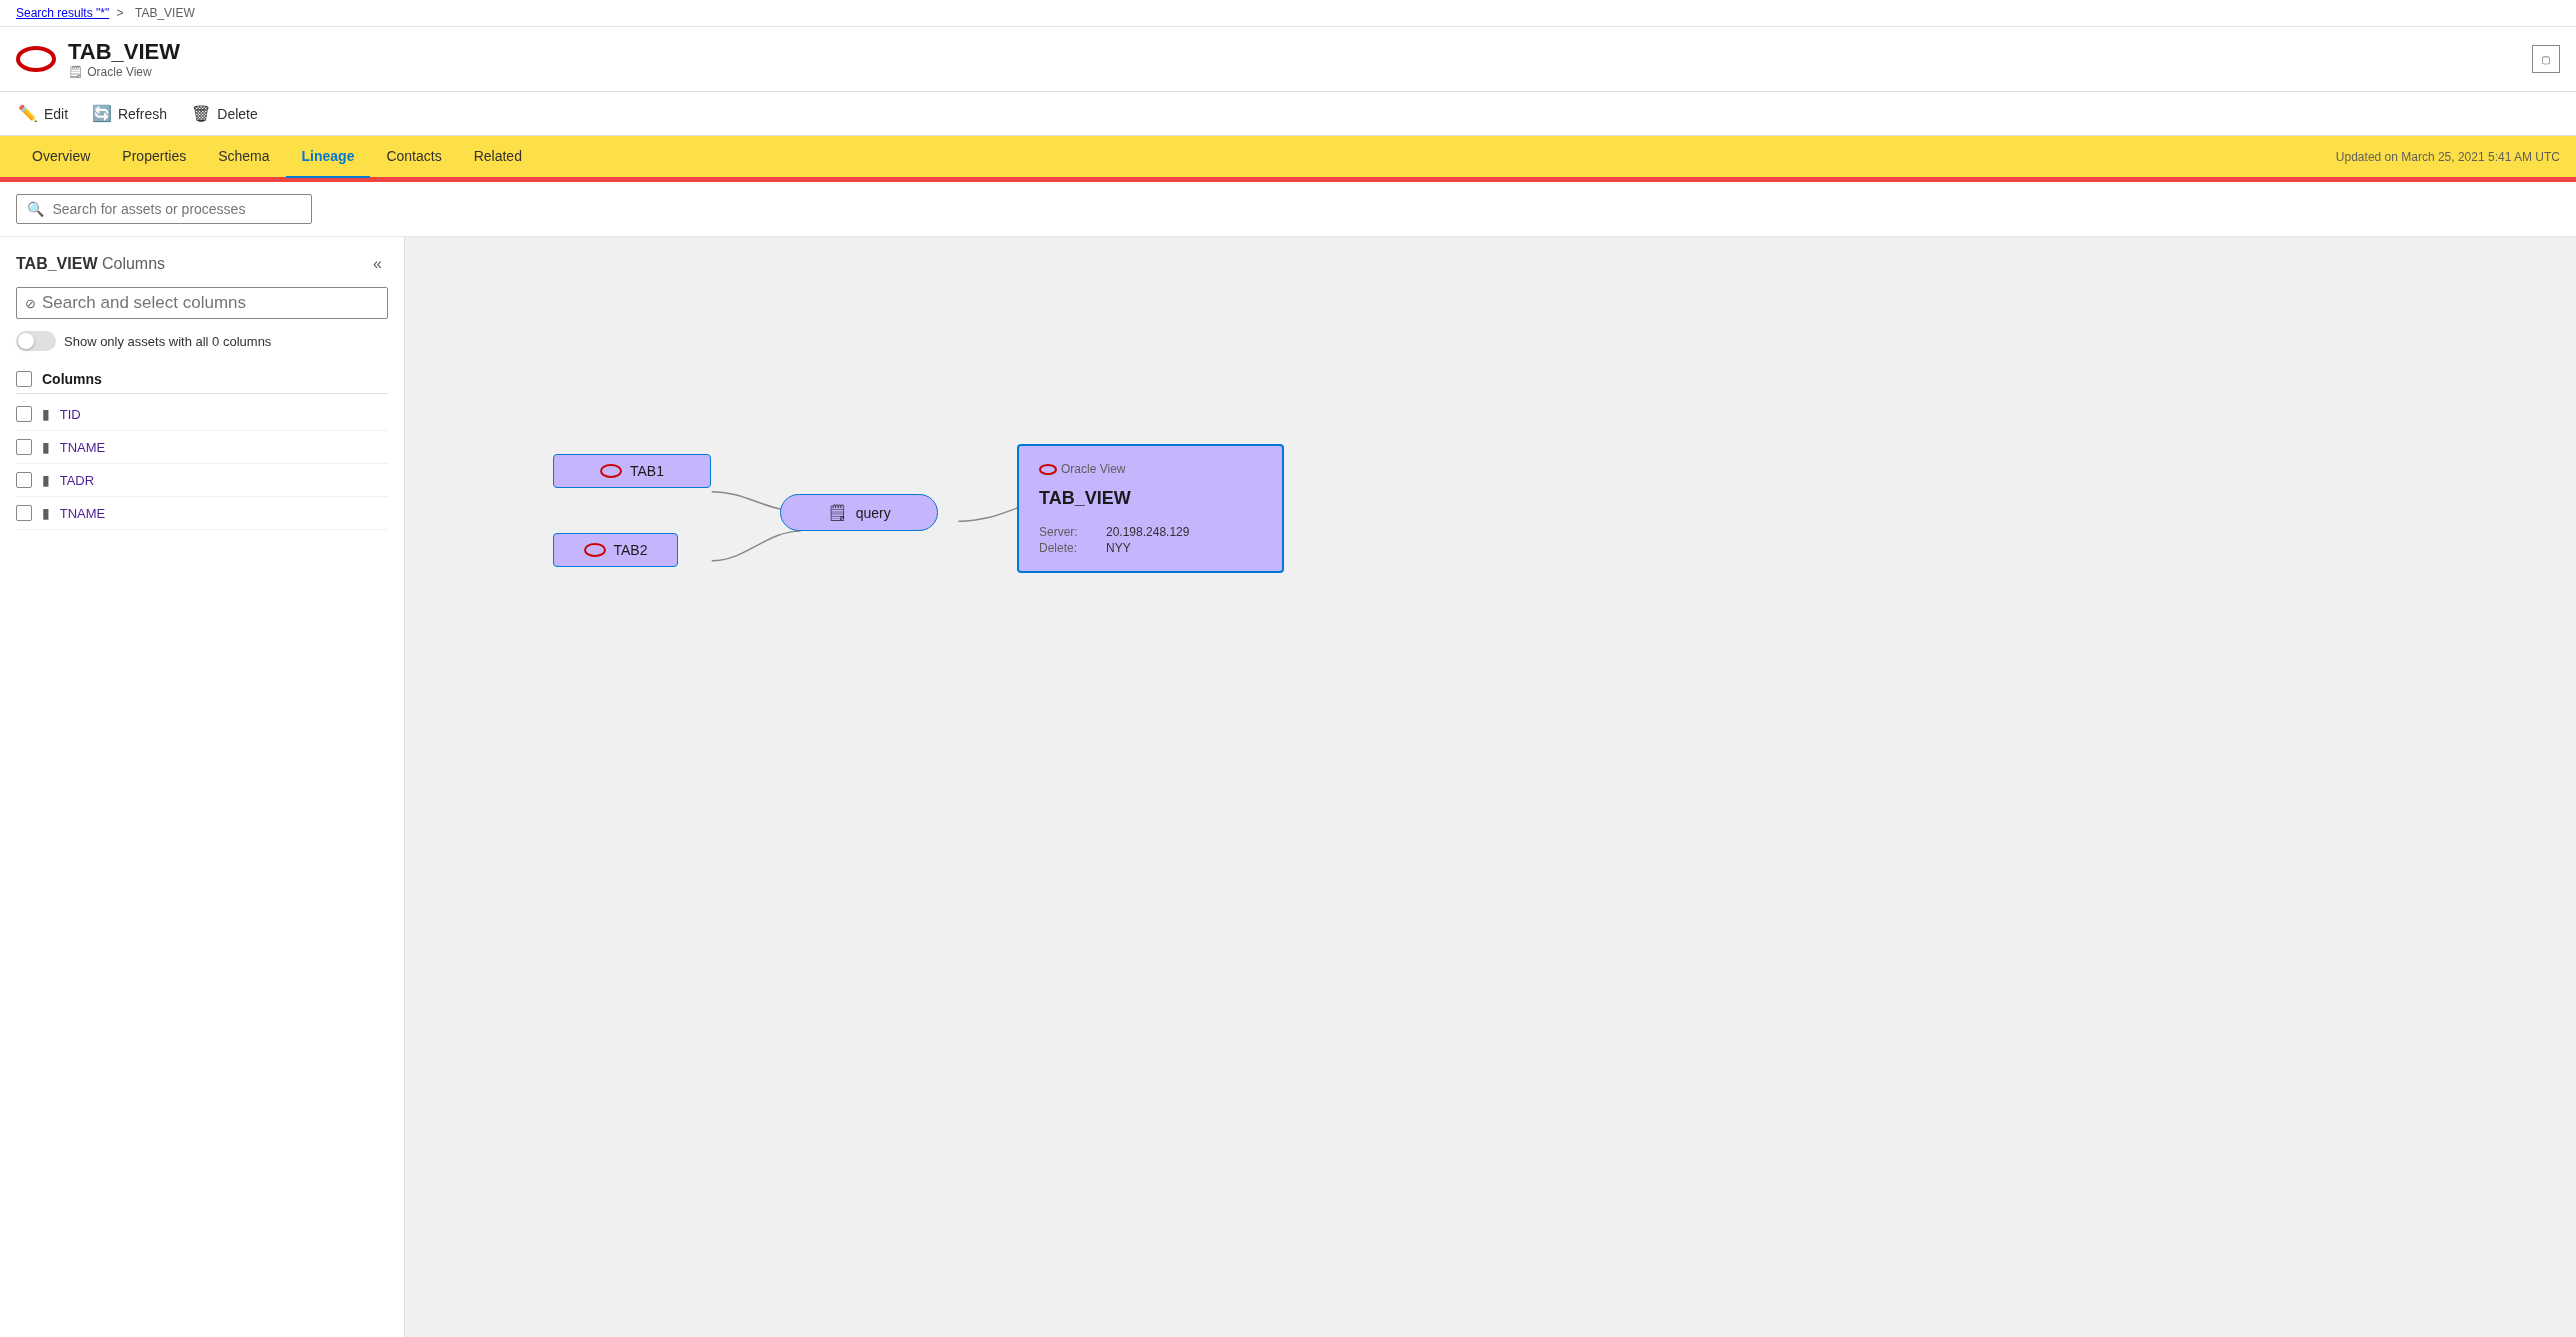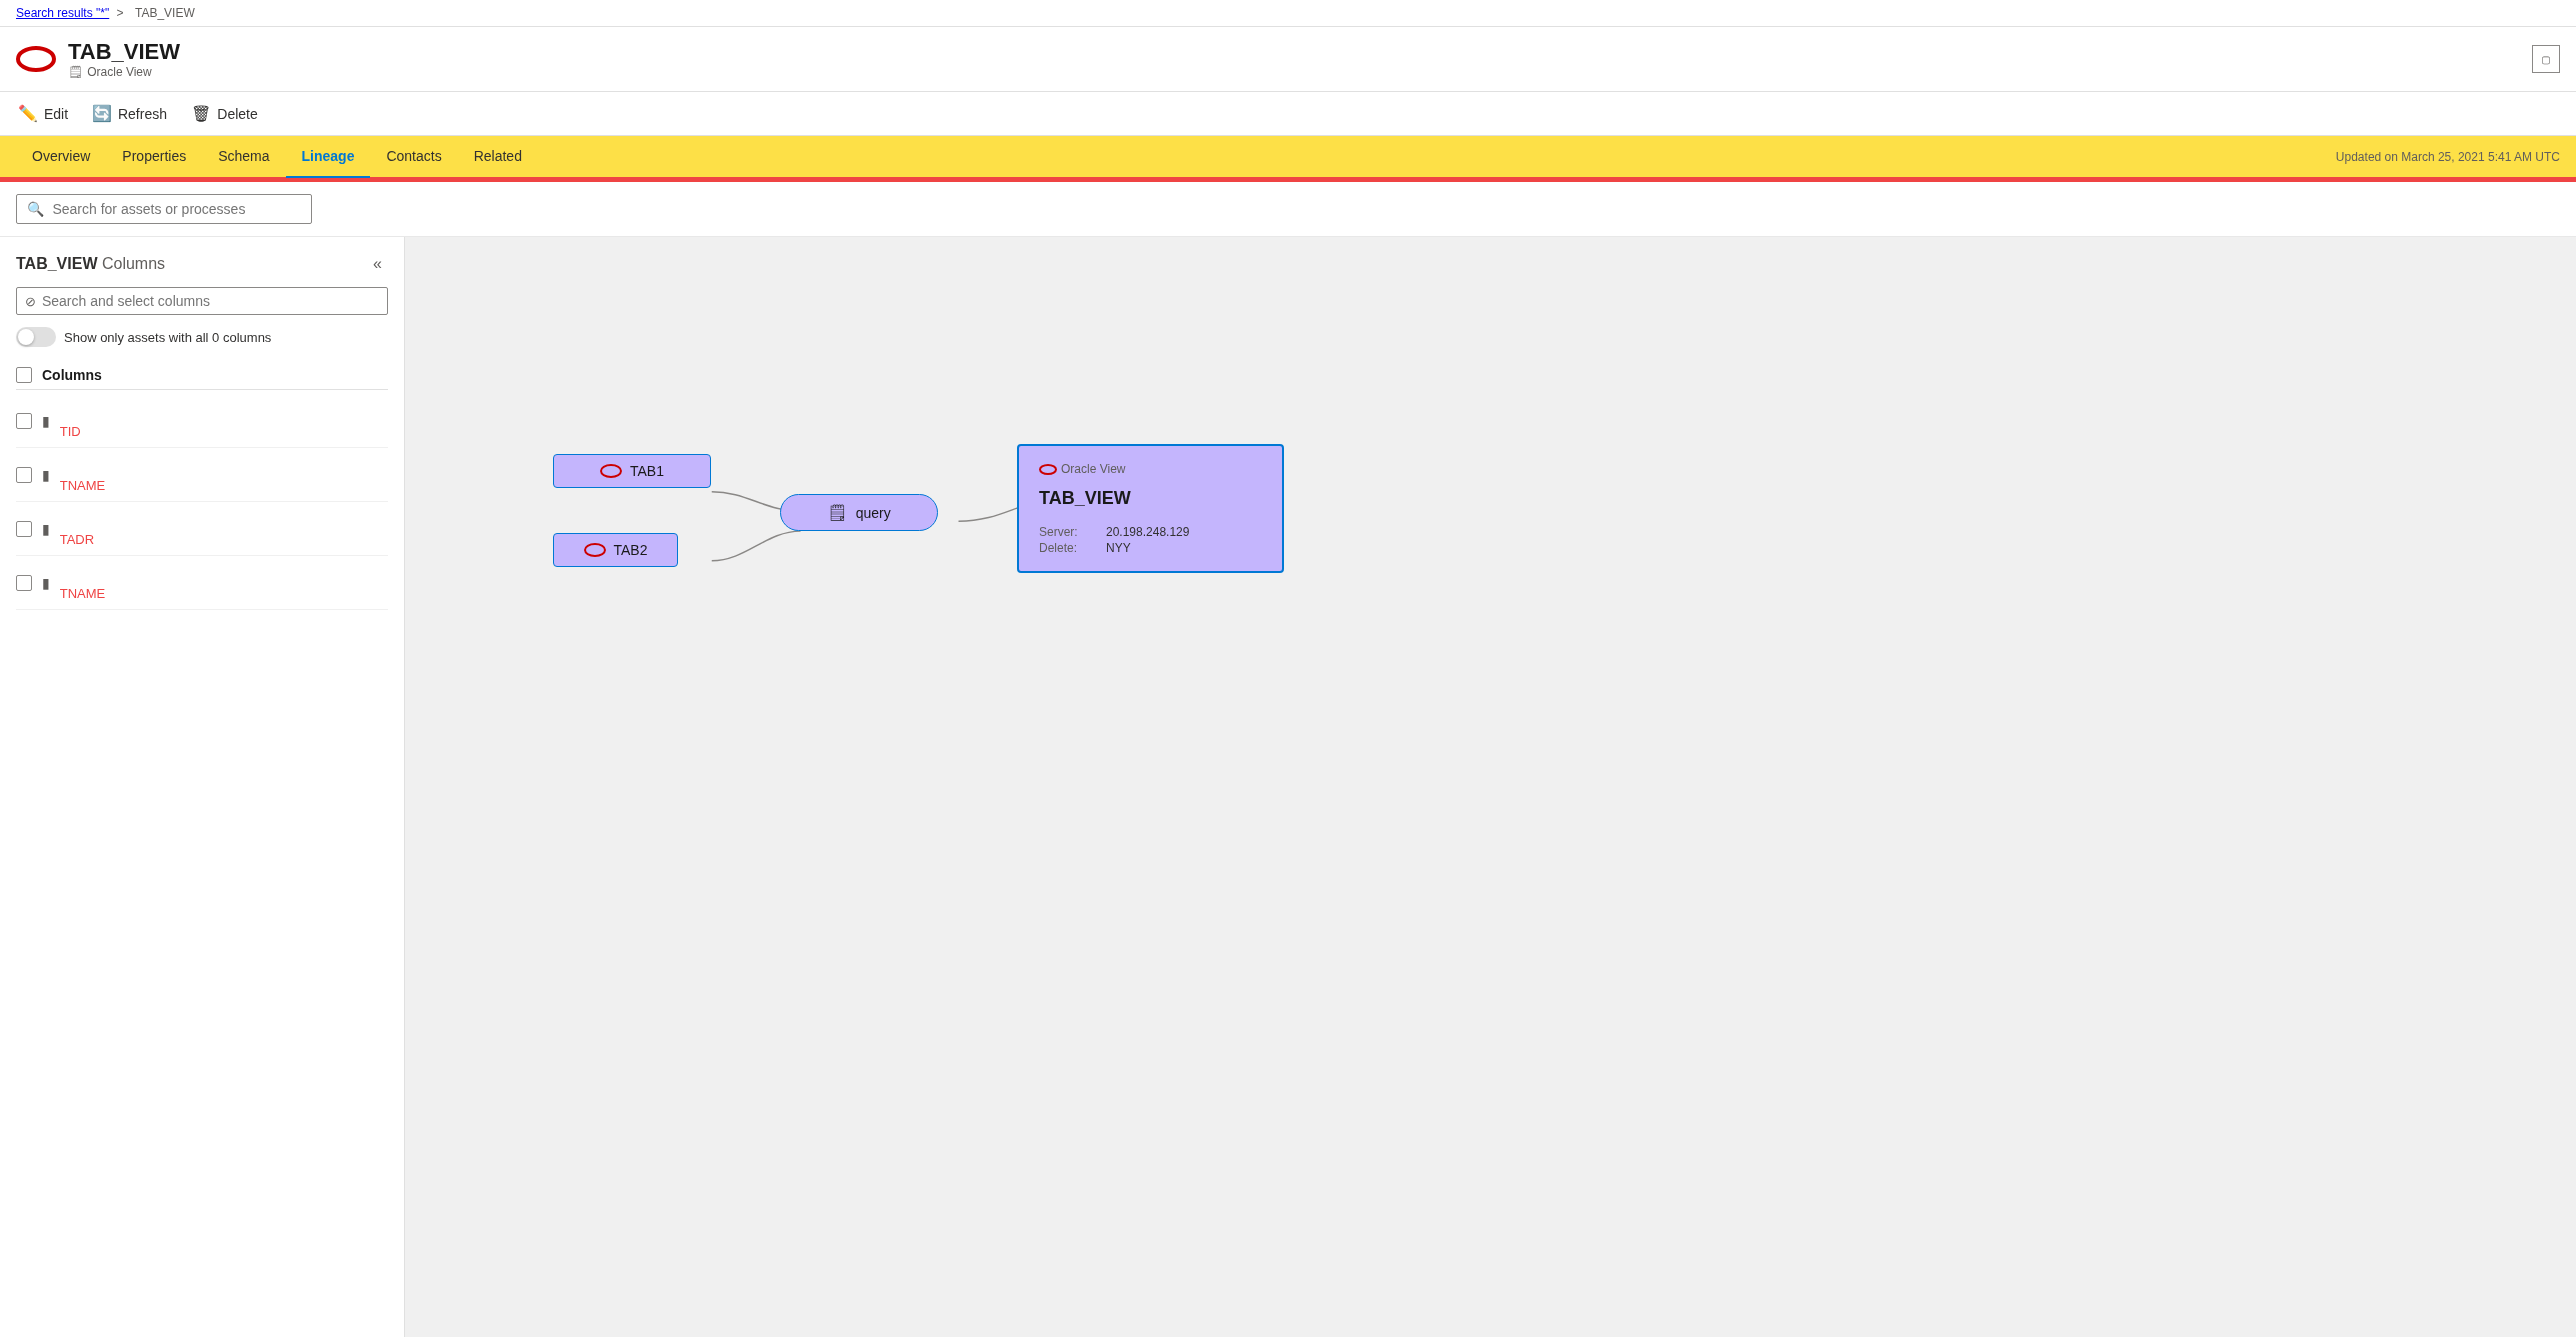--- a/index.html
+++ b/index.html
@@ -175,21 +175,21 @@
       border: 1px solid #8a8886;
       border-radius: 2px;
       padding: 5px 8px;
       gap: 6px;
       margin-bottom: 12px;
       background: #fff;
     }
     .col-search input {
       border: none;
       outline: none;
-      font-size: 14px;
+      font-size: 17px;
       color: #605e5c;
       width: 100%;
     }
 
     
     .toggle-row {
       display: flex;
       align-items: center;
       gap: 8px;
       margin-bottom: 14px;
@@ -240,22 +240,21 @@
       flex-shrink: 0;
       background: #fff;
     }
     .col-icon {
       font-size: 14px;
       color: #605e5c;
       flex-shrink: 0;
     }
     .col-name {
       font-size: 13px;
-      color: #ef4444;
-      margin-top: 22px;
+      color: #4c1d95;
     }
 
     
     .lineage-canvas {
       flex: 1;
       background: #f0f0f0;
       position: relative;
       overflow: hidden;
     }
 

